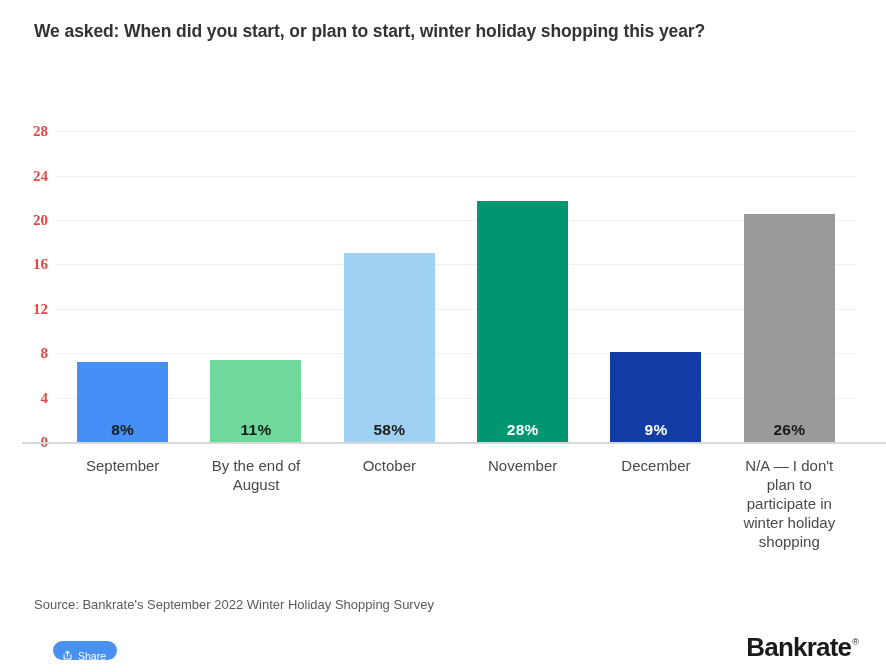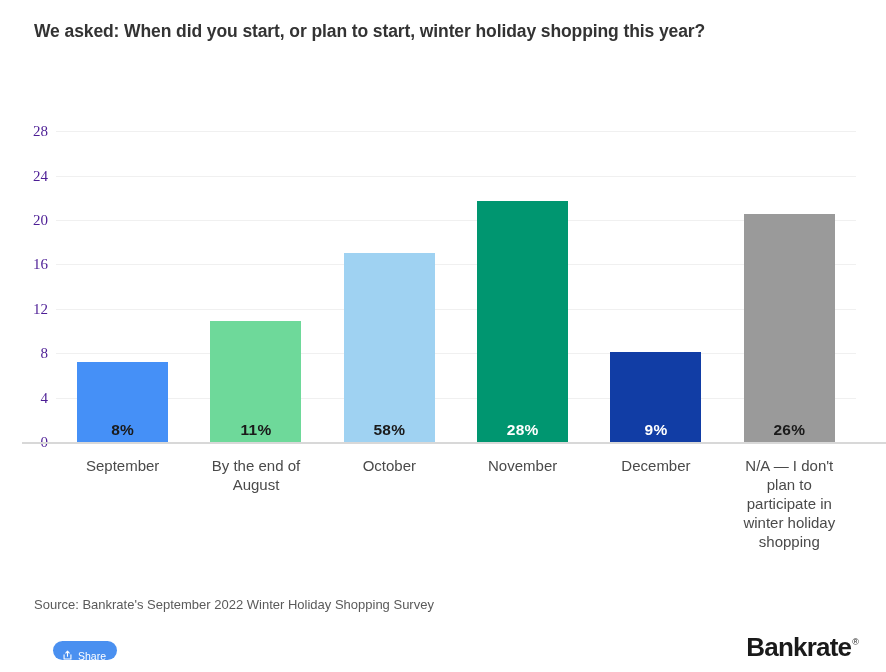--- a/index.html
+++ b/index.html
@@ -52,23 +52,24 @@
     left: 0;
     top: 0;
     width: 56px;
     height: 322px;
   }
   .y-tick {
     position: absolute;
     right: 8px;
     transform: translateY(-50%);
     font-size: 15px;
-    color: #4c1d95;
+    color: #ef4444;
     font-family: "Liberation Serif", serif;
     white-space: nowrap;
+    font-weight: bold;
   }
 
   .grid-area {
     position: absolute;
     left: 56px;
     top: 0;
     right: 30px;
     height: 322px;
   }
   .gridline {
@@ -227,21 +228,21 @@
         <div class="gridline" style="top: 11.1034px;"></div>
       </div>
     <div class="axis-baseline"></div>
     <div class="bars">
         <div class="bar-slot">
           <div class="bar" title="By the end of August: 8%" style="height: 79.9448px; background: rgb(69, 144, 247);">
             <span class="bar-label lbl-dark">8%</span>
           </div>
         </div>
         <div class="bar-slot">
-          <div class="bar" title="September: 11%" style="height: 121px; background: rgb(110, 217, 154);">
+          <div class="bar" title="September: 11%" style="height: 82px; background: rgb(110, 217, 154);">
             <span class="bar-label lbl-dark">11%</span>
           </div>
         </div>
         <div class="bar-slot">
           <div class="bar" title="October: 18%" style="height: 188.759px; background: rgb(159, 210, 242);">
             <span class="bar-label lbl-dark">58%</span>
           </div>
         </div>
         <div class="bar-slot">
           <div class="bar" title="November: 28%" style="height: 241px; background: rgb(0, 150, 112);">

